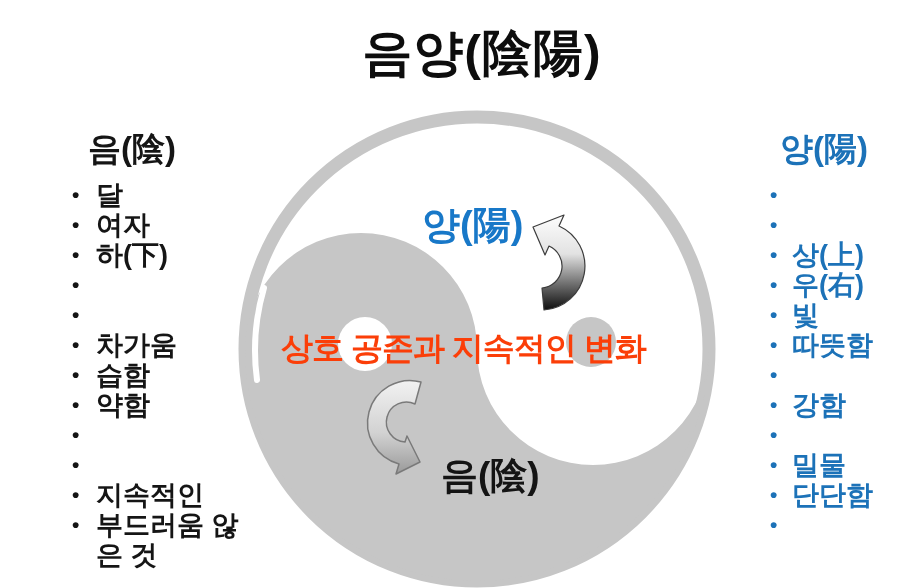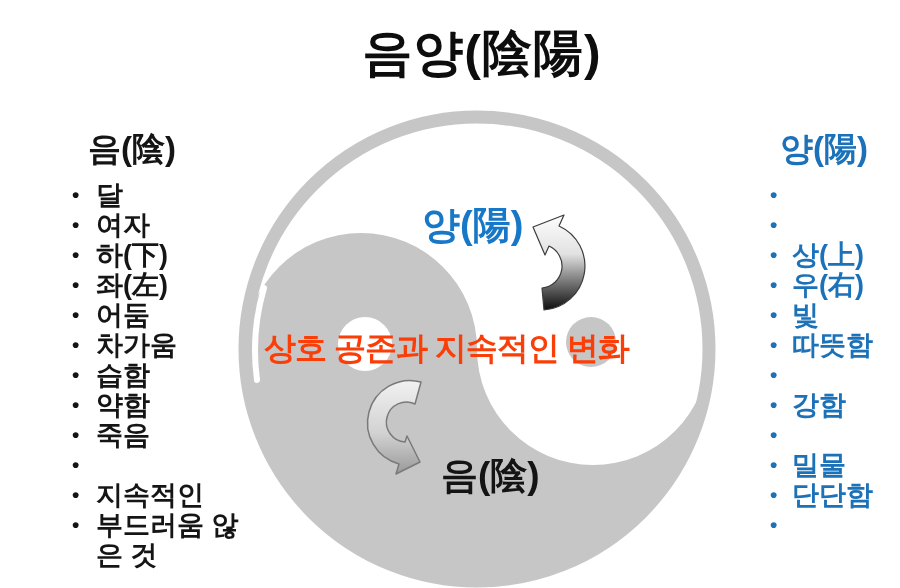--- a/index.html
+++ b/index.html
@@ -38,21 +38,21 @@
 
   .yang-label{
     position:absolute;left:390px;top:200px;font-size:38px;font-weight:bold;
     color:var(--yang-blue,#1878c8);white-space:nowrap;
   }
   .yin-label{
     position:absolute;left:409px;top:451px;font-size:37px;font-weight:bold;
     color:#141414;white-space:nowrap;
   }
   .caption{
-    position:absolute;left:232px;top:327px;font-size:32px;font-weight:bold;
+    position:absolute;left:249px;top:327px;font-size:32px;font-weight:bold;
     color:var(--caption-red,#fb3e08);white-space:nowrap;letter-spacing:-1px;
   }
 </style>
 </head>
 <body>
 
 <div class="stage">
 
   <svg class="yy" viewBox="0 0 900 588" width="900" height="588" aria-hidden="true">
     <defs>
@@ -91,41 +91,38 @@
         <li>
           <span class="bullet">•</span>
           <span class="itx">여자</span>
         </li>
         <li>
           <span class="bullet">•</span>
           <span class="itx">하(下)</span>
         </li>
         <li>
           <span class="bullet">•</span>
-          <span class="itx">좌(左)</span>
         </li>
         <li>
           <span class="bullet">•</span>
-          <span class="itx">어둠</span>
         </li>
         <li>
           <span class="bullet">•</span>
           <span class="itx">차가움</span>
         </li>
         <li>
           <span class="bullet">•</span>
           <span class="itx">습함</span>
         </li>
         <li>
           <span class="bullet">•</span>
           <span class="itx">약함</span>
         </li>
         <li>
           <span class="bullet">•</span>
-          <span class="itx">죽음</span>
         </li>
         <li>
           <span class="bullet">•</span>
         </li>
         <li>
           <span class="bullet">•</span>
           <span class="itx">지속적인</span>
         </li>
         <li>
           <span class="bullet">•</span>

